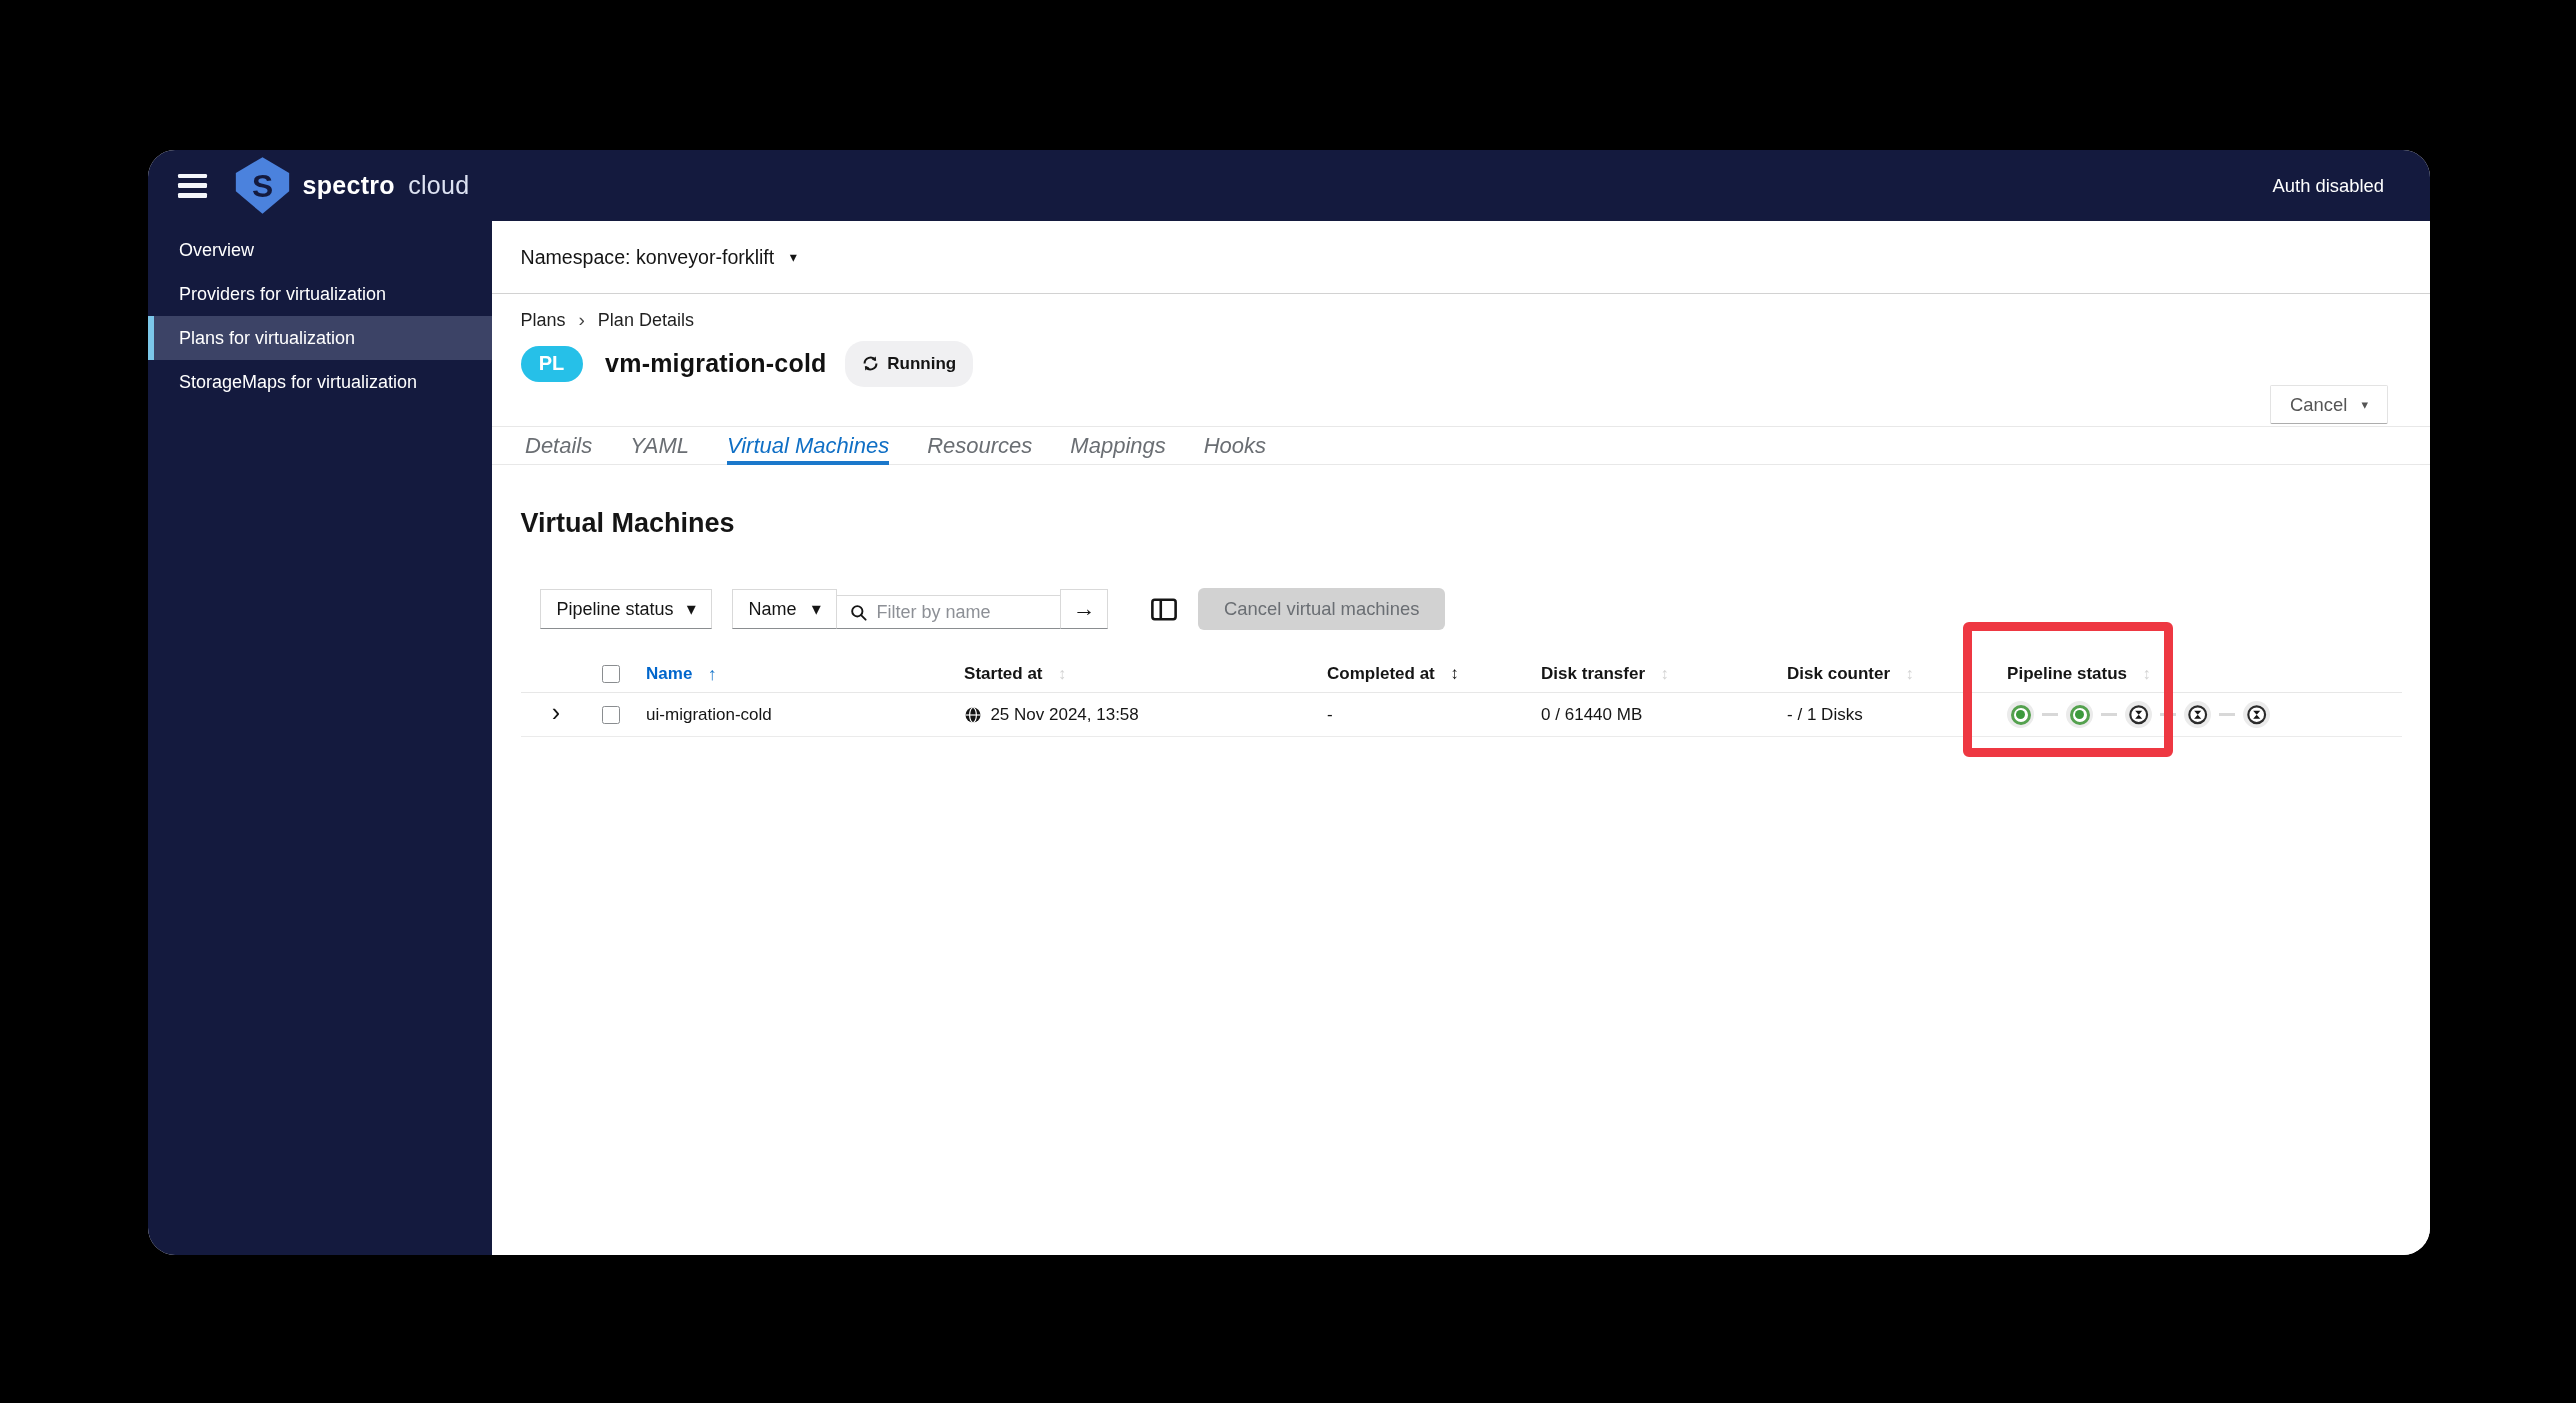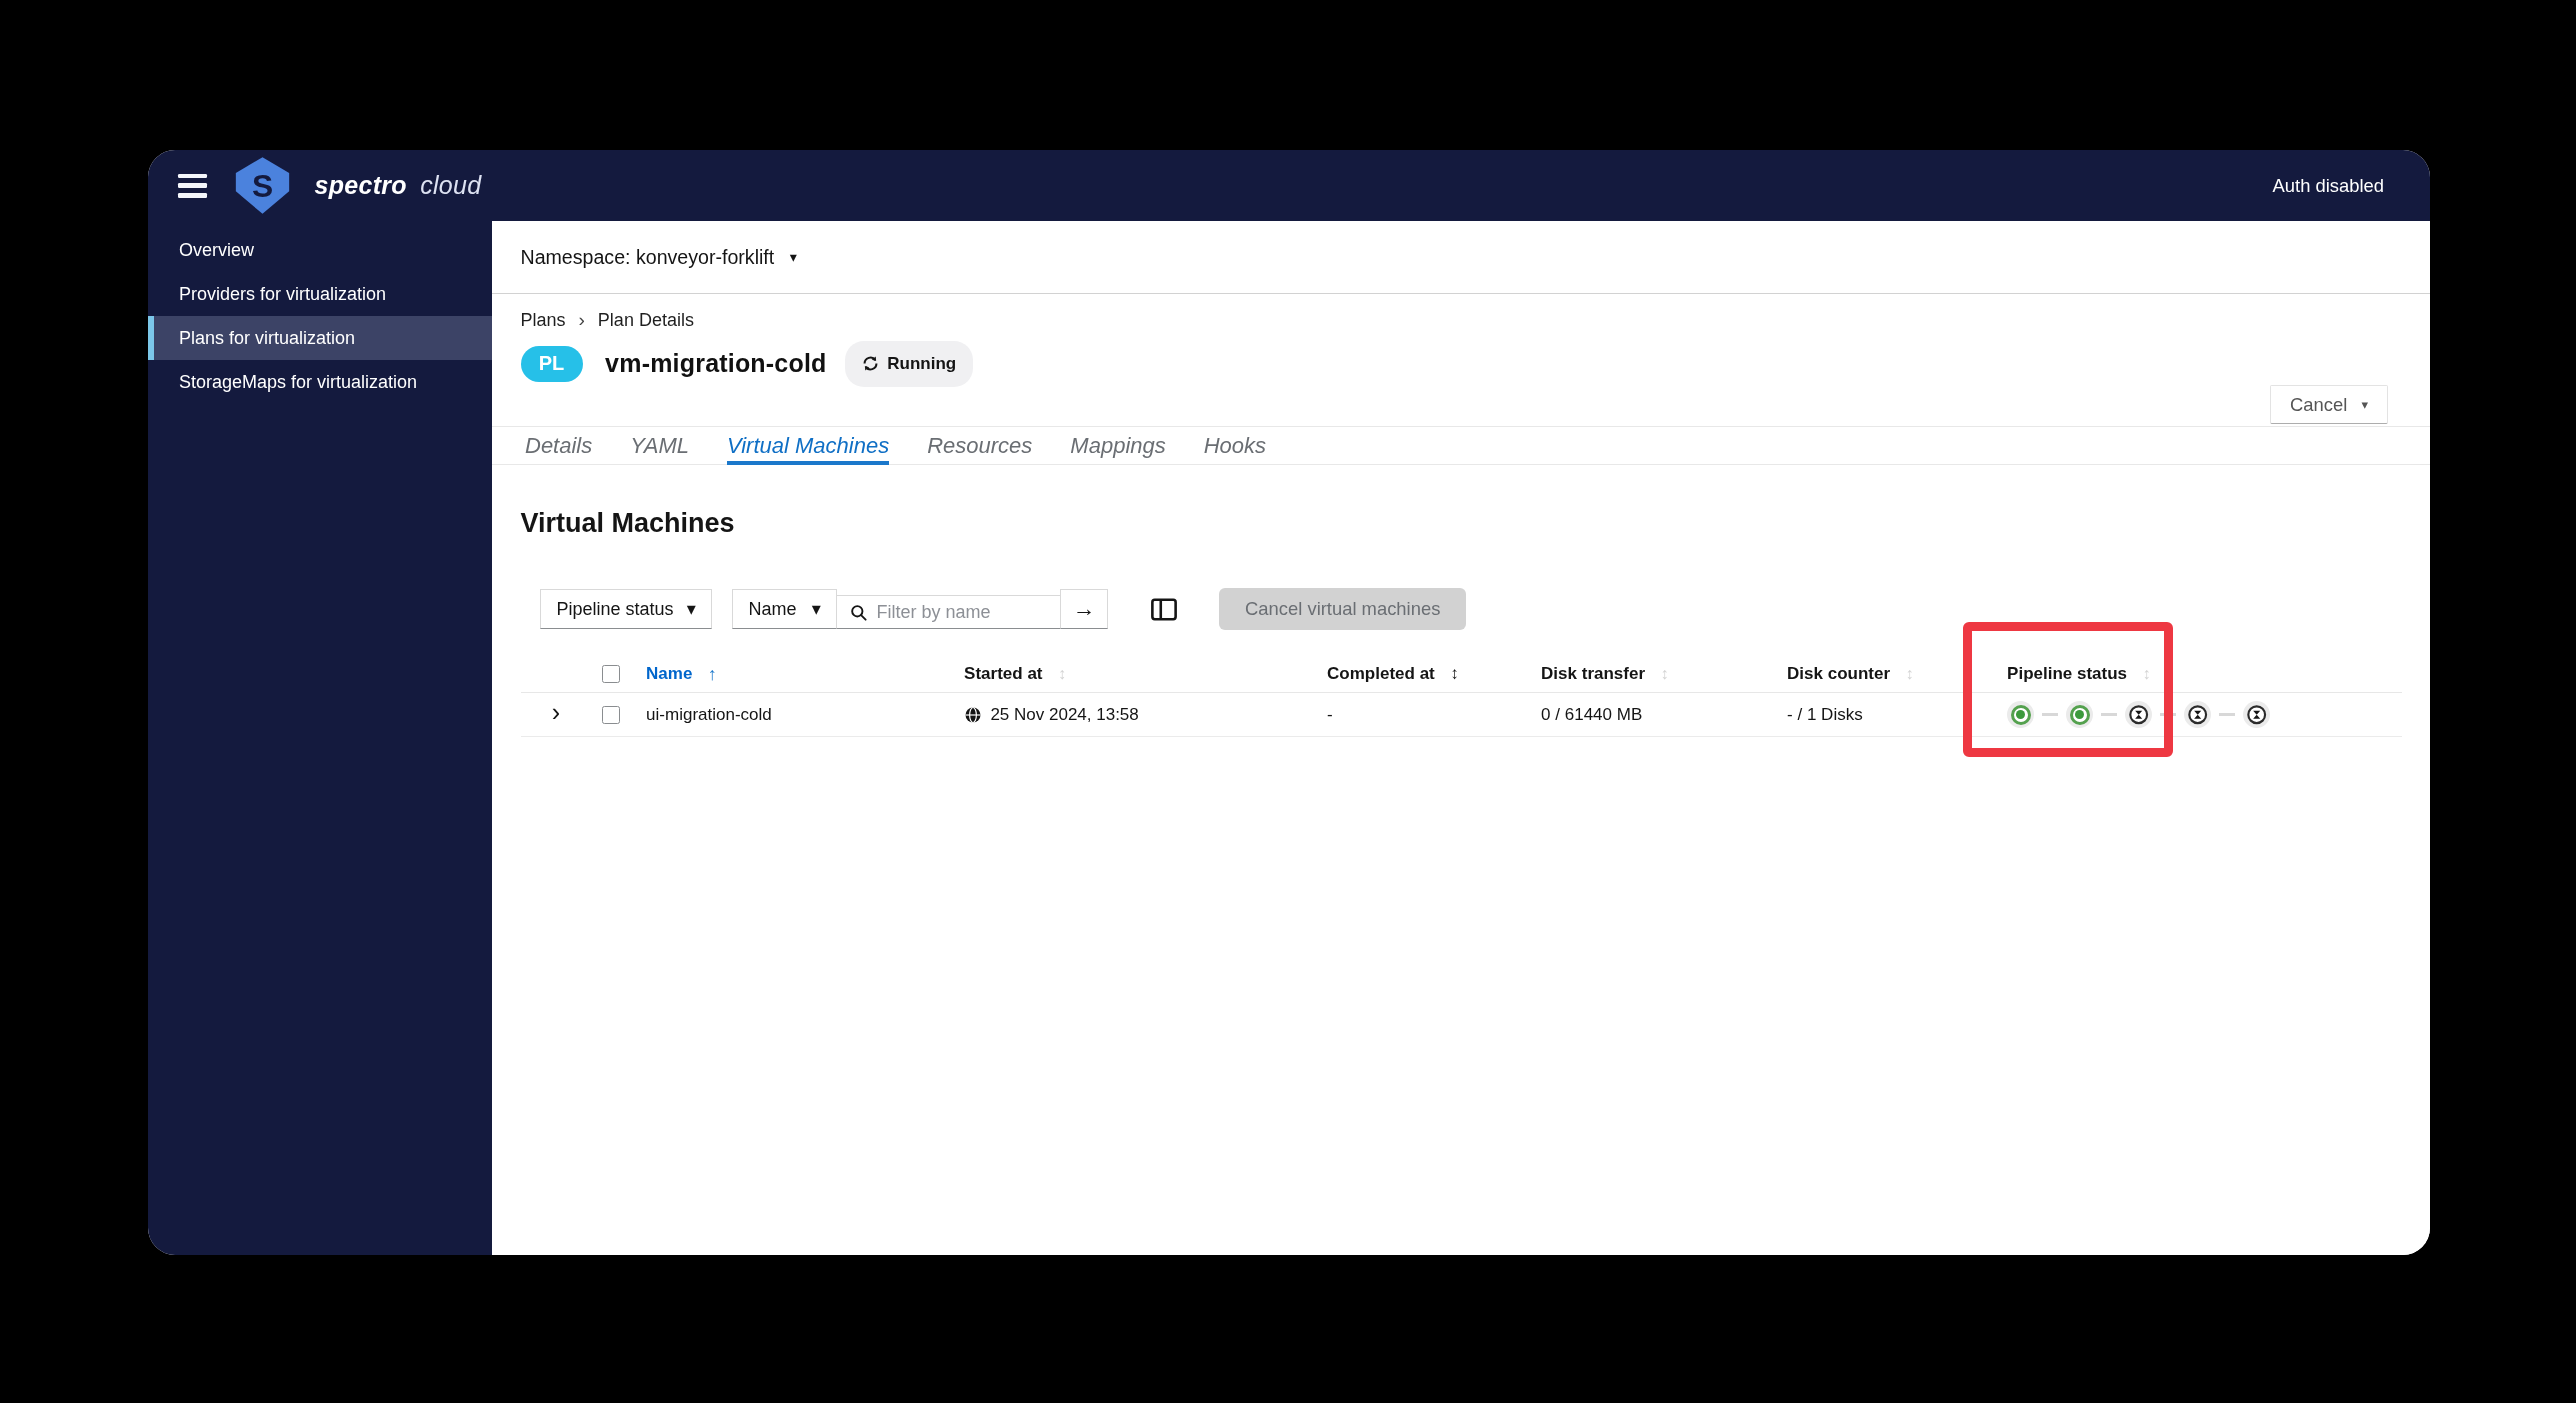--- a/index.html
+++ b/index.html
@@ -9,21 +9,21 @@
   .app { position:absolute; left:148px; top:150px; width:2282px; height:1105px;
          border-radius:27px; overflow:hidden; background:#fff; display:flex; flex-direction:column; }
 
   
   .topbar { height:71px; background:#141a3e; display:flex; align-items:center;
             padding:0 46px 0 30px; flex:0 0 auto; }
   .hamburger { width:28.5px; height:24px; display:flex; flex-direction:column;
                justify-content:space-between; cursor:pointer; }
   .hamburger span { display:block; height:4.7px; background:#f4f6fb; border-radius:1.2px; }
   .logo { margin-left:27px; width:57px; height:59px; display:flex; align-items:center; }
-  .brand { margin-left:24px; font-size:25px; color:#fff; letter-spacing:0.3px; white-space:nowrap;font-style:italic; }
+  .brand { margin-left:12px; font-size:25px; color:#fff; letter-spacing:0.3px; white-space:nowrap; }
   .brand .b1 { font-weight:700; }
   .brand .b2 { font-weight:400; color:#dde2f2; margin-left:6px; }
   .auth { margin-left:auto; color:#fff; font-size:18.4px; font-weight:500; }
 
   
   .appbody { flex:1; display:flex; min-height:0; }
   .sidebar { width:344px; background:#141a3e; padding-top:7.1px; flex:0 0 auto; }
   .sitem { height:44px; display:flex; align-items:center; padding-left:31px;
            color:#fff; font-size:18px; cursor:pointer; }
   .sitem.active { background:#3c4366; border-left:6px solid #7cc7e9; padding-left:25px; }
@@ -72,21 +72,21 @@
   .searchbox { width:223px; border-top:0.6px solid #d9d9d9; border-bottom:1.2px solid #8a8d90;
                display:flex; align-items:center; padding-left:12px; gap:8.3px; background:#fff;margin-top:6px; }
   .searchbox input { border:none; outline:none; font-size:18px; width:148px; color:#151515;
                      font-family:inherit; }
   .searchbox input::placeholder { color:#8d9096; }
   .gobtn { width:48px; border:0.6px solid #d9d9d9; border-bottom:1.2px solid #8a8d90; background:#fff;
            font-size:22.6px; color:#151515; cursor:pointer; display:flex; align-items:center;
            justify-content:center; font-family:inherit; }
   .colmgr { margin-left:39px; background:none; border:none; cursor:pointer; display:flex;
             align-items:center; }
-  .cancelbtn { margin-left:38px; height:42px; padding:0 26px; background:#d2d2d2; color:#6a6e73;
+  .cancelbtn { margin-left:17px; height:42px; padding:0 26px; background:#d2d2d2; color:#6a6e73;
                border:none; border-radius:6px; font-size:18.4px; cursor:not-allowed; font-family:inherit; }
 
   
   .table { margin-top:27px; }
   .tgrid { display:grid; grid-template-columns:71px 38px 318px 363px 214px 246px 220px 1fr;
            align-items:center; }
   .thead { height:37px; border-bottom:0.6px solid #e7e7e7; font-weight:700; font-size:17px; color:#151515; }
   .trow  { height:44px; border-bottom:0.6px solid #ebebeb; font-size:17px; color:#151515; }
   .hcell { display:flex; align-items:center; gap:15.4px; padding-left:16.6px; }
   .ccell { display:flex; align-items:center; justify-content:center; }

